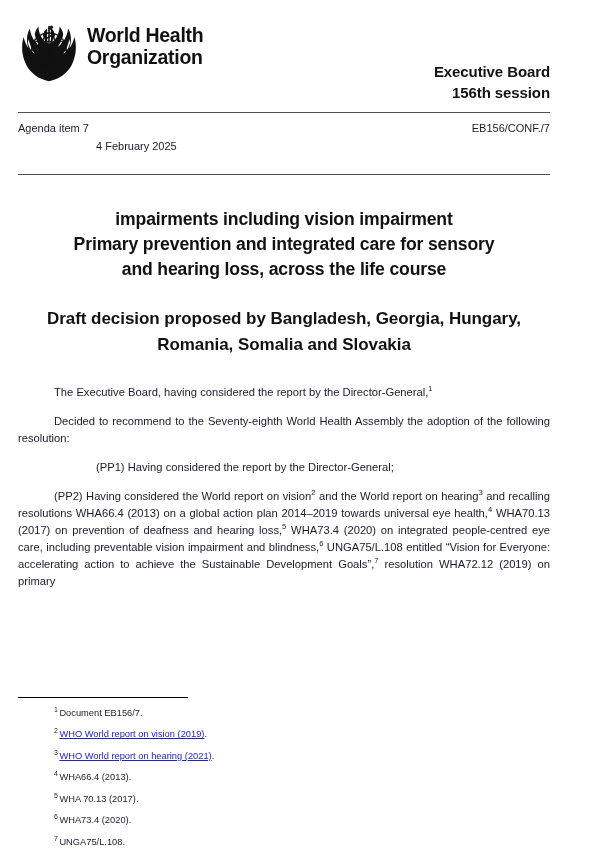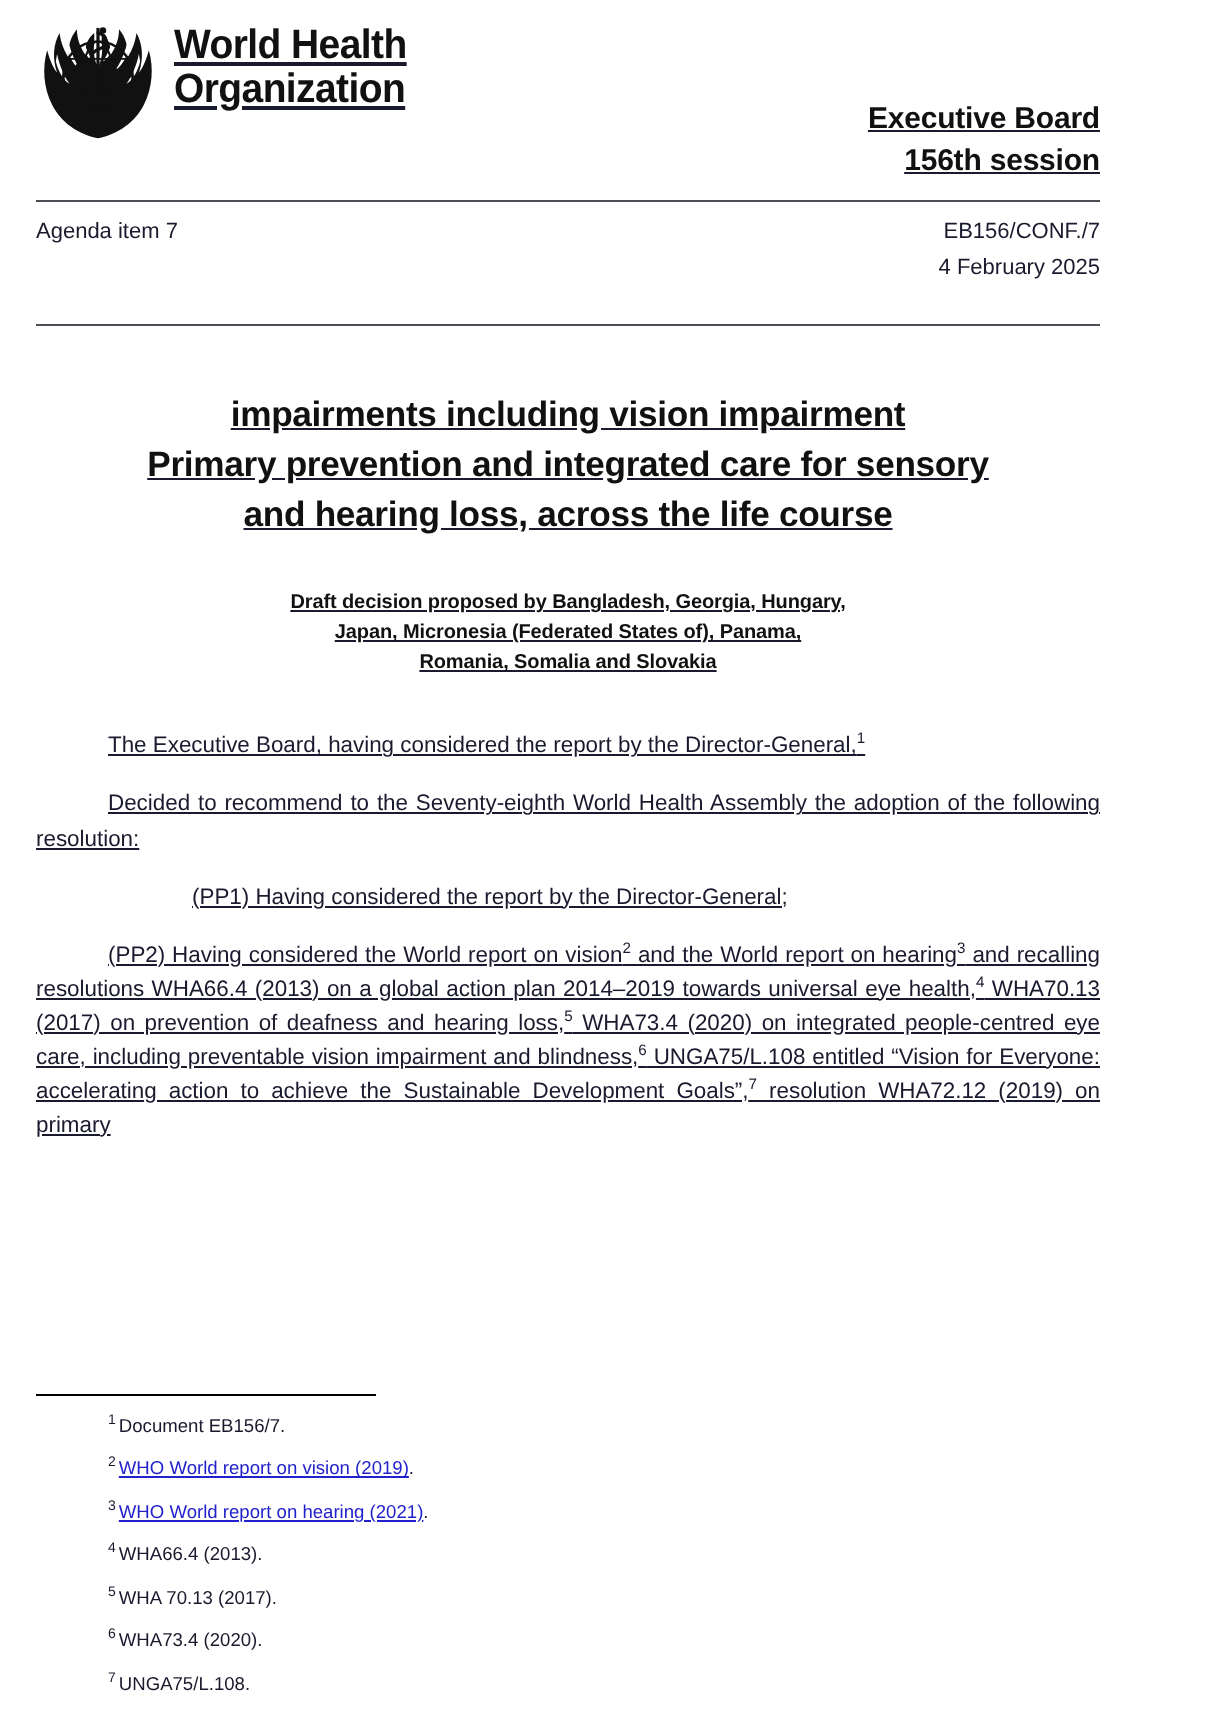--- a/index.html
+++ b/index.html
@@ -12,23 +12,22 @@
     height: 865px;
     font-family: "Liberation Sans", sans-serif;
     color: #1a1a2e;
     position: relative;
     overflow: hidden;
   }
   .page {
     width: 568px;
     height: 865px;
     box-sizing: border-box;
-    padding: 0 18px;
+    padding: 12px 18px;
     position: relative;
-    text-decoration: underline;
   }
 
   
   .masthead {
     display: flex;
     align-items: flex-start;
     justify-content: space-between;
     padding-top: 8px;
     height: 86px;
     box-sizing: border-box;
@@ -82,38 +81,38 @@
     color: #1a1a2e;
     padding-top: 9px;
     box-sizing: border-box;
   }
   .meta-agenda { position: absolute; left: 0; top: 9px; }
   .meta-symbol { position: absolute; right: 0; top: 9px; }
   .meta-date {
     position: absolute;
     left: 0; right: 0;
     top: 27px;
-    text-align: right;
+    text-align: left;
     padding-left: 78px;
   }
 
   
   .doc-title {
     text-align: center;
     font-weight: bold;
     font-size: 17.6px;
     line-height: 1.42;
     color: #111111;
     margin-top: 32px;
     letter-spacing: -0.15px;
   }
   .doc-subtitle {
     text-align: center;
     font-weight: bold;
-    font-size: 10px;
+    font-size: 17px;
     line-height: 1.52;
     color: #111111;
     margin-top: 24px;
     letter-spacing: -0.05px;
   }
 
   
   .body-copy {
     margin-top: 26px;
     font-size: 11.2px;
@@ -230,21 +229,20 @@
   <div class="rule rule-bottom"></div>
 
   <div class="doc-title">
     <div>impairments including vision impairment</div>
     <div>Primary prevention and integrated care for sensory</div>
     <div>and hearing loss, across the life course</div>
   </div>
 
   <div class="doc-subtitle">
     <div>Draft decision proposed by Bangladesh, Georgia, Hungary,</div>
-    <div>Japan, Micronesia (Federated States of), Panama,</div>
     <div>Romania, Somalia and Slovakia</div>
   </div>
 
   <div class="body-copy">
 
     <p class="para"><span>The Executive Board, having considered the report by the Director-General,</span><sup>1</sup></p>
 
     <p class="para justify">Decided to recommend to the Seventy-eighth World Health Assembly the adoption of the following resolution:</p>
 
 

